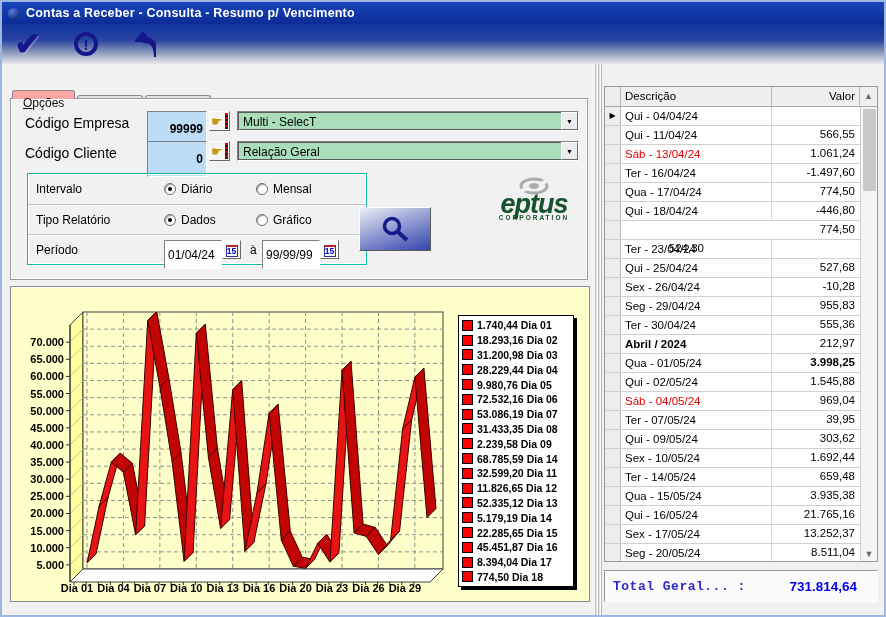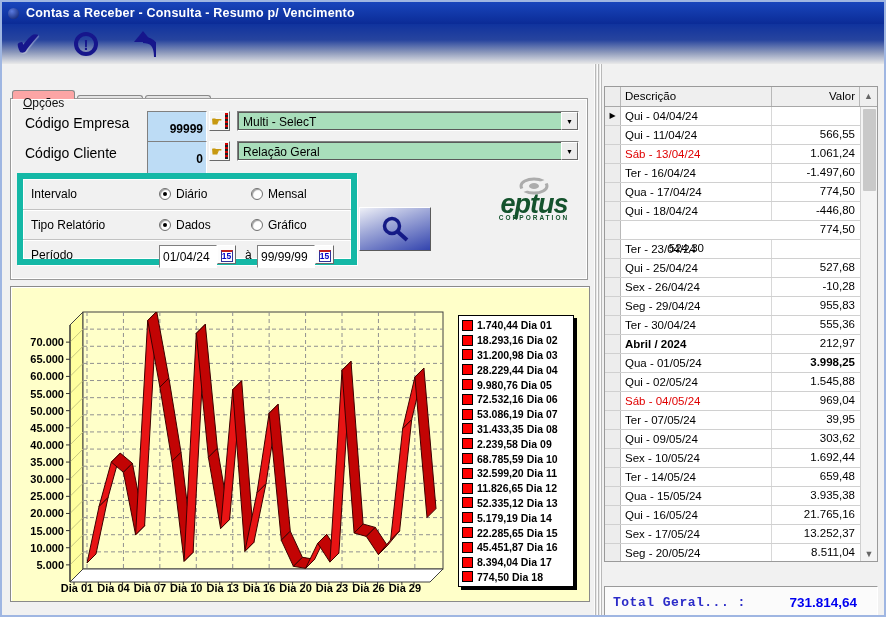--- a/index.html
+++ b/index.html
@@ -27,27 +27,27 @@
   .tab span::first-letter{text-decoration:underline;}
   
   .optbox{width:578px;height:182px;border:1px solid #9a9a9a;box-shadow:inset 0 0 0 1px #ffffff;background:#F1F1F1;position:relative;margin-top:-1px;}
   .flabel{position:absolute;font-size:14px;color:#000;}
   input.numfld{position:absolute;width:60px;height:36px;background:#BDDCF5;border:1px solid;border-color:#808080 #fff #fff #808080;font-size:12px;font-weight:bold;text-align:right;padding:0 3px;}
   .handbtn{position:absolute;width:21px;height:20px;background:#F4F4F4;border:1px solid;border-color:#fff #6a6a6a #6a6a6a #fff;font-size:13px;line-height:17px;text-align:left;padding:0 1px;color:#C79810;cursor:pointer;}
   .handbtn i{position:absolute;right:1px;top:1px;bottom:1px;width:3px;background:repeating-linear-gradient(180deg,#D40000 0 2px,#202020 2px 4px);}
   .combo{position:absolute;height:20px;display:flex;border:1px solid;border-color:#808080 #fff #fff #808080;cursor:pointer;}
   .combo .ctext{flex:1;background:#A9DEBB;font-size:12px;padding:2px 4px;border:1px solid #5a5a5a;border-right:none;color:#000;white-space:nowrap;overflow:hidden;}
   .combo .cbtn{width:17px;background:#ECECEC;border:1px solid;border-color:#fff #6a6a6a #6a6a6a #fff;display:flex;align-items:center;justify-content:center;font-size:7px;color:#000;}
-  .groupbox{position:absolute;left:6px;top:74px;width:340px;height:92px;border:6px solid #14b8a6;box-shadow:inset 0 0 0 1px #fff,1px 1px 0 #fff;}
+  .groupbox{position:absolute;left:16px;top:74px;width:340px;height:92px;border:1px solid #14b8a6;box-shadow:inset 0 0 0 1px #fff,1px 1px 0 #fff;}
   .grow{position:absolute;left:0;right:0;height:30px;}
   .grow + .grow{border-top:1px solid #c2c2c2;box-shadow:0 1px 0 #fff inset;}
   .radio{position:absolute;width:12px;height:12px;border-radius:50%;background:#fff;border:1px solid #707070;box-shadow:inset 1px 1px 1px #9e9e9e;}
   .radio.on::after{content:"";position:absolute;left:3px;top:3px;width:4px;height:4px;border-radius:50%;background:#000;}
   .rlabel{position:absolute;font-size:12px;}
-  input.datefld{position:absolute;width:58px;height:23px;background:#fff;border:1px solid;border-color:#808080 #fff #fff #808080;font-size:12px;padding:0 3px;}
+  input.datefld{position:absolute;width:58px;height:29px;background:#fff;border:1px solid;border-color:#808080 #fff #fff #808080;font-size:12px;padding:0 3px;}
   .calbtn{position:absolute;width:19px;height:19px;background:#FCFCFC;border:1px solid;border-color:#fff #6a6a6a #6a6a6a #fff;cursor:pointer;padding:0;}
   .calbtn b{display:block;margin:2px auto 0;width:12px;font-size:8.5px;color:#0000C8;border:1px solid #30309a;border-top:2px solid #C02020;line-height:9px;background:#fff;font-weight:bold;}
   .searchbtn{position:absolute;left:348px;top:108px;width:72px;height:44px;border:1px solid;border-color:#fff #5a5a5a #5a5a5a #fff;background:linear-gradient(160deg,#EDEFF6 0%,#9FA8D8 40%,#3344AE 100%);cursor:pointer;display:flex;align-items:center;justify-content:center;}
   .logo{position:absolute;left:468px;top:78px;width:110px;text-align:center;color:#14532d;user-select:none;}
   .logo .brand{font-size:27px;font-weight:bold;font-style:italic;letter-spacing:-1px;line-height:18px;}
   .logo .sub{font-size:6.5px;font-weight:bold;letter-spacing:2px;margin-top:1px;}
   
   .chartpanel{width:580px;height:316px;margin-top:6px;background:#FFFFC9;border:1px solid #8a8a8a;box-shadow:inset 1px 1px 0 #fff;position:relative;}
   svg text.ax{font-size:11px;font-weight:bold;fill:#000;font-family:"Liberation Sans",sans-serif;}
   .legend{position:absolute;left:447px;top:28px;width:116px;background:#fff;border:1px solid #000;box-shadow:3px 3px 0 #000;padding:2px 0 2px 3px;}
@@ -67,21 +67,21 @@
   .ind{width:16px;flex:none;background:#EDEDED;border-right:1px solid #b8b8b8;font-size:8px;line-height:18px;text-align:center;color:#000;}
   .c-desc{flex:1;padding:3px 4px 0;border-right:1px solid #d8d8d8;white-space:nowrap;overflow:hidden;}
   .c-val{width:88px;padding:21px 5px 0 0;text-align:right;}
   .trow.red .c-desc{color:#E00000;}
   .trow.bold{font-weight:bold;}
   .sbar{width:17px;flex:none;background:#F4F4F4;border-left:1px solid #d0d0d0;display:flex;flex-direction:column;align-items:center;}
   .sarrow{height:18px;width:100%;text-align:center;font-size:9px;color:#666;line-height:18px;cursor:pointer;}
   .sthumb{width:13px;height:82px;background:#C9C9C9;border-radius:1px;cursor:pointer;}
   .sspace{flex:1;}
   
-  .totalbar{width:274px;height:32px;margin-top:24px;border:1px solid;border-color:#9a9a9a #fff #fff #9a9a9a;background:#FBFBFB;display:flex;align-items:center;}
+  .totalbar{width:274px;height:32px;margin-top:8px;border:1px solid;border-color:#9a9a9a #fff #fff #9a9a9a;background:#FBFBFB;display:flex;align-items:center;}
   .tlabel{font-family:"Liberation Mono","DejaVu Sans Mono",monospace;color:#2B2BC8;font-size:13px;font-weight:bold;padding-left:8px;letter-spacing:.5px;flex:1;}
   .tvalue{color:#0000F0;font-size:13.5px;font-weight:bold;padding-right:20px;}
 </style>
 </head>
 <body>
 
 <div class="window">
 
   <div class="titlebar">
     <div class="title-ball"></div>
@@ -362,21 +362,21 @@
             <div class="leg-item">
               <span class="swatch"></span>
               <span class="leg-txt">31.433,35 Dia 08</span>
             </div>
             <div class="leg-item">
               <span class="swatch"></span>
               <span class="leg-txt">2.239,58 Dia 09</span>
             </div>
             <div class="leg-item">
               <span class="swatch"></span>
-              <span class="leg-txt">68.785,59 Dia 10</span>
+              <span class="leg-txt">68.785,59 Dia 14</span>
             </div>
             <div class="leg-item">
               <span class="swatch"></span>
               <span class="leg-txt">32.599,20 Dia 11</span>
             </div>
             <div class="leg-item">
               <span class="swatch"></span>
               <span class="leg-txt">11.826,65 Dia 12</span>
             </div>
             <div class="leg-item">

